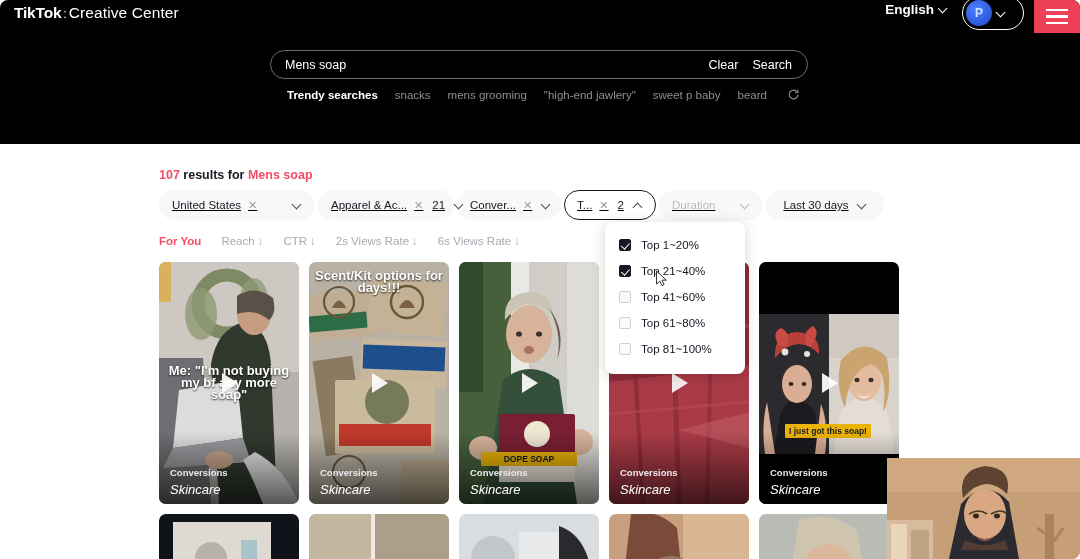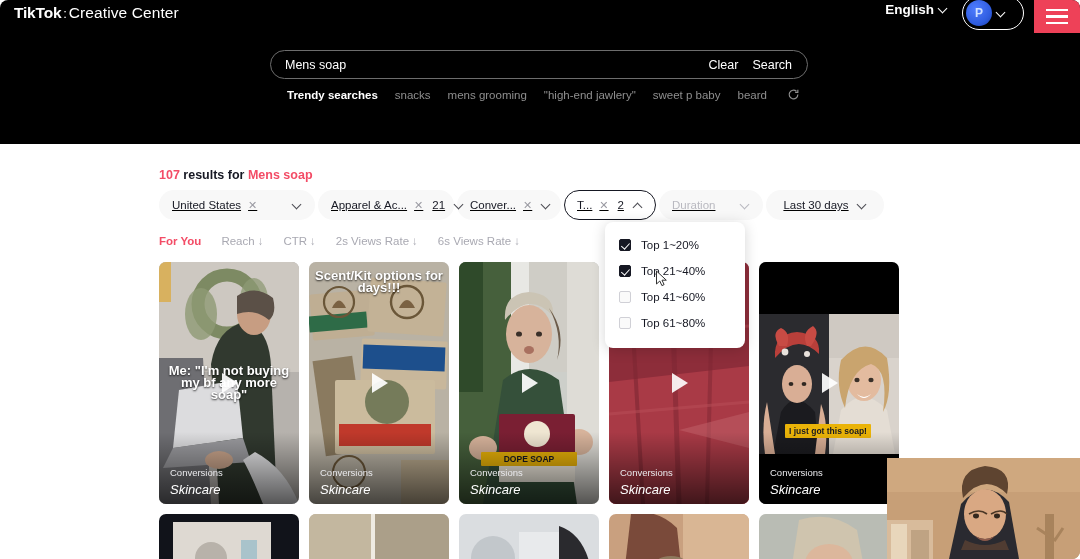--- a/index.html
+++ b/index.html
@@ -172,21 +172,21 @@
     background: #cfcfcf;
   }
   .grid2 { position: absolute; left: 159px; top: 514px; display: flex; gap: 10px; }
   .card2 { width: 140px; height: 70px; border-radius: 7px; position: relative; overflow: hidden; cursor: pointer; }
 
   .media { position: absolute; inset: 0; }
   .shade {
     position: absolute; left: 0; right: 0; bottom: 0; height: 72px;
     background: linear-gradient(to top, rgba(0,0,0,.62), rgba(0,0,0,0));
   }
-  .c-obj { color: #e9e9ec; font-size: 9.5px; position: absolute; left: 11px; bottom: 26px; }
+  .c-obj { color: #e9e9ec; font-size: 9.5px; position: absolute; left: 11px; bottom: 26px; font-weight: bold; }
   .c-cat { color: #ffffff; font-size: 13px; position: absolute; left: 11px; bottom: 7px; font-style: italic; }
   .play {
     position: absolute; left: 50%; top: 50%; transform: translate(-50%,-50%);
     width: 30px; height: 30px;
   }
   .cap {
     position: absolute; left: 6px; right: 6px; text-align: center;
     color: #ffffff; font-size: 13px; font-weight: 700; line-height: 12px;
     text-shadow: 0 1px 2px rgba(0,0,0,.8);
   }
@@ -305,20 +305,24 @@
       <span class="cbox on"></span>
       <span>Top 21~40%</span>
     </div>
     <div class="dd-item">
       <span class="cbox"></span>
       <span>Top 41~60%</span>
     </div>
     <div class="dd-item">
       <span class="cbox"></span>
       <span>Top 61~80%</span>
+    </div>
+    <div class="dd-item">
+      <span class="cbox"></span>
+      <span>Top 81~100%</span>
     </div>
     <svg class="cursor-ico" viewBox="0 0 12 17">
       <path d="M1 1 L1 14 L4.3 11 L6.4 15.6 L8.6 14.6 L6.5 10.2 L10.8 10.2 Z" fill="#fff" stroke="#333" stroke-width="1"></path>
     </svg>
   </div>
 
   <div class="sorts">
     <span class="sort active">
       <span>For You</span>
     </span>

